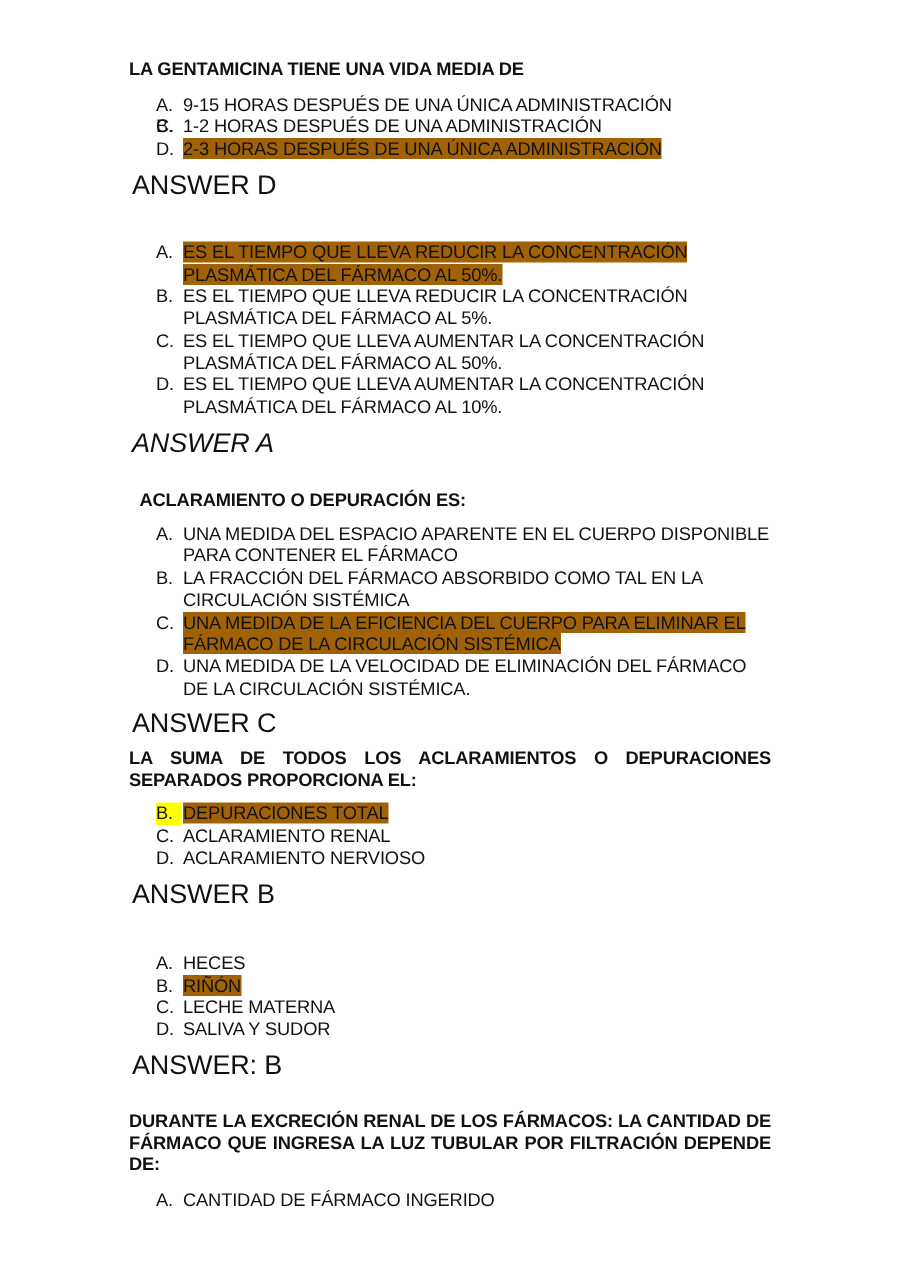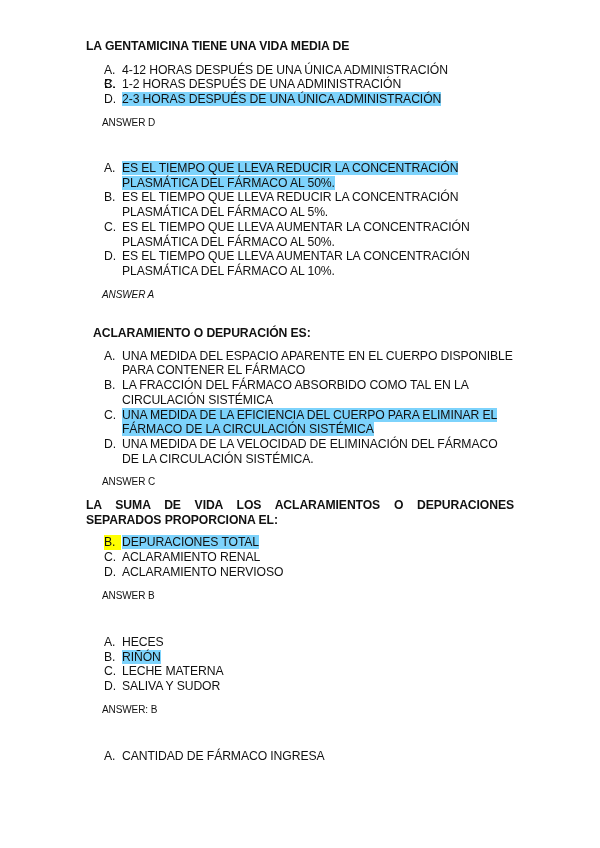--- a/index.html
+++ b/index.html
@@ -6,33 +6,33 @@
   body { width: 600px; height: 848px; position: relative; overflow: hidden;
          font-family: "Liberation Sans", sans-serif; color: #111111; }
   .page { position: absolute; left: 0; top: 12px; width: 564px; height: 848px; background: #ffffff; }
   .q { position: absolute; left: 86px; width: 428px; }
   .q-title { font-weight: bold; font-size: 12.2px; line-height: 14.7px; margin: 0; letter-spacing: -0.1px; }
   .q-title.justify { text-align: justify; text-align-last: left; }
   .q-title.indent { padding-left: 7px; }
   .opts { list-style: none; margin: 0; padding: 0; }
   .opt { position: relative; font-size: 12.2px; line-height: 14.7px; padding-left: 36px; letter-spacing: -0.1px; }
   .opt .ltr { position: absolute; left: 18px; top: 0; }
-  .hl { background: #7dd3fc; box-decoration-break: clone; -webkit-box-decoration-break: clone; }
+  .hl { background: #a16207; box-decoration-break: clone; -webkit-box-decoration-break: clone; }
   .opt.full-hl .ltr { background: #ffff00; padding-right: 6px; }
-  .answer { font-size: 10px; line-height: 14.7px; margin: 16px; letter-spacing: -0.1px; }
+  .answer { font-size: 18px; line-height: 14.7px; margin: 2px; letter-spacing: -0.1px; }
 </style>
 </head>
 <body>
 
 <div class="page">
 
   <div class="q" style="top:27px;">
     <p class="q-title">LA GENTAMICINA TIENE UNA VIDA MEDIA DE</p>
     <ul class="opts" style="margin-top:9px;">
-      <li class="opt"><span class="ltr">A.</span><span>4-12 HORAS DESPUÉS DE UNA ÚNICA ADMINISTRACIÓN</span></li>
+      <li class="opt"><span class="ltr">A.</span><span>9-15 HORAS DESPUÉS DE UNA ÚNICA ADMINISTRACIÓN</span></li>
       <li class="opt"><span class="ltr">B.</span></li>
       <li class="opt"><span class="ltr">C.</span><span>1-2 HORAS DESPUÉS DE UNA ADMINISTRACIÓN</span></li>
       <li class="opt"><span class="ltr">D.</span><span class="hl">2-3 HORAS DESPUÉS DE UNA ÚNICA ADMINISTRACIÓN</span></li>
     </ul>
     <p class="answer" style="margin-top:9px;">ANSWER D</p>
   </div>
 
   <div class="q" style="top:141px;">
     <ul class="opts" style="margin-top:8px; width:395px;">
       <li class="opt"><span class="ltr">A.</span><span class="hl">ES EL TIEMPO QUE LLEVA REDUCIR LA CONCENTRACIÓN PLASMÁTICA DEL FÁRMACO AL 50%.</span></li>
@@ -48,39 +48,40 @@
     <ul class="opts" style="margin-top:8px;">
       <li class="opt"><span class="ltr">A.</span><span>UNA MEDIDA DEL ESPACIO APARENTE EN EL CUERPO DISPONIBLE PARA CONTENER EL FÁRMACO</span></li>
       <li class="opt"><span class="ltr">B.</span><span>LA FRACCIÓN DEL FÁRMACO ABSORBIDO COMO TAL EN LA CIRCULACIÓN SISTÉMICA</span></li>
       <li class="opt"><span class="ltr">C.</span><span class="hl">UNA MEDIDA DE LA EFICIENCIA DEL CUERPO PARA ELIMINAR EL FÁRMACO DE LA CIRCULACIÓN SISTÉMICA</span></li>
       <li class="opt"><span class="ltr">D.</span><span>UNA MEDIDA DE LA VELOCIDAD DE ELIMINACIÓN DEL FÁRMACO DE LA CIRCULACIÓN SISTÉMICA.</span></li>
     </ul>
     <p class="answer" style="margin-top:9px;">ANSWER C</p>
   </div>
 
   <div class="q" style="top:486px;">
-    <p class="q-title justify">LA SUMA DE VIDA LOS ACLARAMIENTOS O DEPURACIONES SEPARADOS PROPORCIONA EL:</p>
+    <p class="q-title justify">LA SUMA DE TODOS LOS ACLARAMIENTOS O DEPURACIONES SEPARADOS PROPORCIONA EL:</p>
     <ul class="opts" style="margin-top:8px;">
       <li class="opt"><span class="ltr">A.</span></li>
       <li class="opt full-hl"><span class="ltr">B.</span><span class="hl">DEPURACIONES TOTAL</span></li>
       <li class="opt"><span class="ltr">C.</span><span>ACLARAMIENTO RENAL</span></li>
       <li class="opt"><span class="ltr">D.</span><span>ACLARAMIENTO NERVIOSO</span></li>
     </ul>
     <p class="answer" style="margin-top:9px;">ANSWER B</p>
   </div>
 
   <div class="q" style="top:615px;">
     <ul class="opts" style="margin-top:8px;">
       <li class="opt"><span class="ltr">A.</span><span>HECES</span></li>
       <li class="opt"><span class="ltr">B.</span><span class="hl">RIÑÓN</span></li>
       <li class="opt"><span class="ltr">C.</span><span>LECHE MATERNA</span></li>
       <li class="opt"><span class="ltr">D.</span><span>SALIVA Y SUDOR</span></li>
     </ul>
     <p class="answer" style="margin-top:9px;">ANSWER: B</p>
   </div>
 
   <div class="q" style="top:728px;">
+    <p class="q-title justify">DURANTE LA EXCRECIÓN RENAL DE LOS FÁRMACOS: LA CANTIDAD DE FÁRMACO QUE INGRESA LA LUZ TUBULAR POR FILTRACIÓN DEPENDE DE:</p>
     <ul class="opts" style="margin-top:9px;">
-      <li class="opt"><span class="ltr">A.</span><span>CANTIDAD DE FÁRMACO INGRESA</span></li>
+      <li class="opt"><span class="ltr">A.</span><span>CANTIDAD DE FÁRMACO INGERIDO</span></li>
     </ul>
   </div>
 
 </div>
 
 </body></html>

